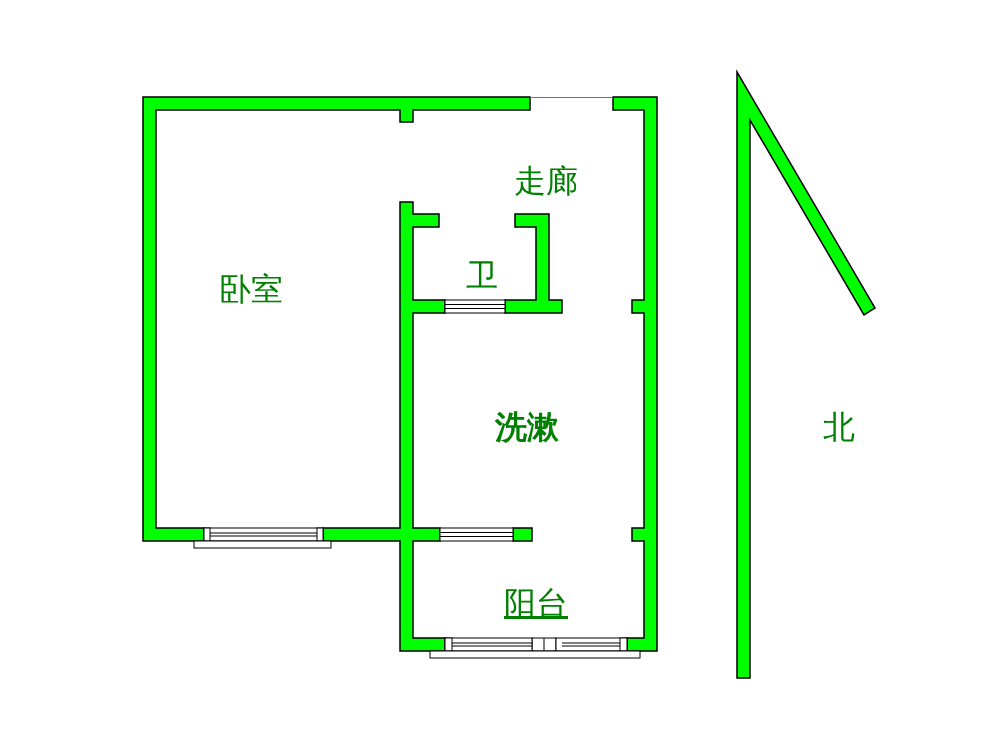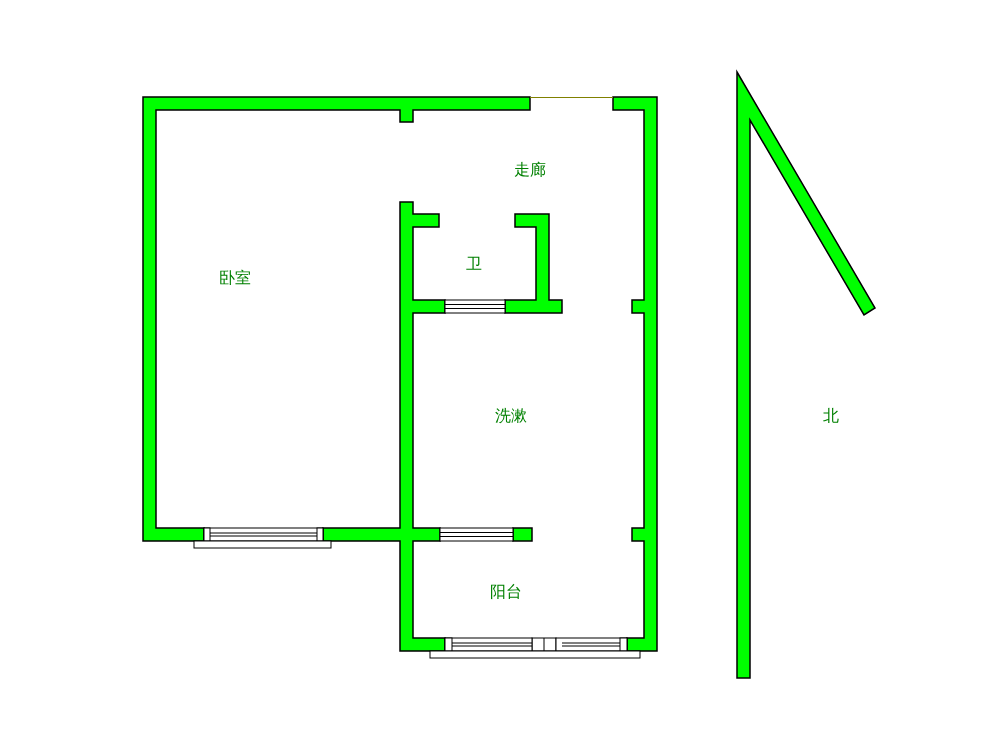--- a/index.html
+++ b/index.html
@@ -1,20 +1,20 @@
 <!DOCTYPE html>
 <html><head>
 <meta charset="utf-8">
 <style>
   html, body { margin: 0; padding: 0; background: #ffffff; }
   body { width: 994px; height: 746px; position: relative; overflow: hidden; font-family: "DejaVu Sans", sans-serif; }
   svg { position: absolute; left: 0; top: 0; }
   .wall { fill: #00ff00; stroke: #000000; stroke-width: 1.5; }
   .win { fill: #ffffff; stroke: #000000; stroke-width: 1; }
-  .label { position: absolute; font-size: 16px; color: #008000; font-family: "DejaVu Sans", sans-serif; white-space: nowrap; }
+  .label { position: absolute; font-size: 32px; color: #008000; font-family: "DejaVu Sans", sans-serif; white-space: nowrap; }
 </style>
 </head>
 <body>
 
 <svg width="994" height="746" viewBox="0 0 994 746" xmlns="http://www.w3.org/2000/svg">
 
   <path class="wall" d="M143,97 L530,97 L530,110 L413,110 L413,122 L400,122 L400,110 L156,110 L156,528 L204,528 L204,541 L143,541 Z"></path>
 
   <path class="wall" d="M613,97 L657,97 L657,651 L627,651 L627,638 L644,638 L644,541 L632,541 L632,528 L644,528 L644,313 L632,313 L632,300 L644,300 L644,110 L613,110 Z"></path>
 
@@ -61,15 +61,15 @@
     <line x1="544" y1="638" x2="544" y2="651" stroke="#000" stroke-width="1"></line>
     <rect class="win" x="430" y="651" width="210" height="7"></rect>
   </g>
 
   <path class="wall" d="M737,72 L875,308 L864,315 L750,120 L750,678 L737,678 Z"></path>
 </svg>
 
 <div class="label" style="left:219px; top:268px;">卧室</div>
 <div class="label" style="left:514px; top:160px;">走廊</div>
 <div class="label" style="left:466px; top:254px;">卫</div>
-<div class="label" style="left:495px; top:406px;">洗漱</div>
-<div class="label" style="left:490px; top:582px;">阳台</div>
+<div class="label" style="left:495px; top:406px;font-weight:bold;">洗漱</div>
+<div class="label" style="left:504px; top:582px;text-decoration:underline;">阳台</div>
 <div class="label" style="left:823px; top:406px;">北</div>
 
 </body></html>

